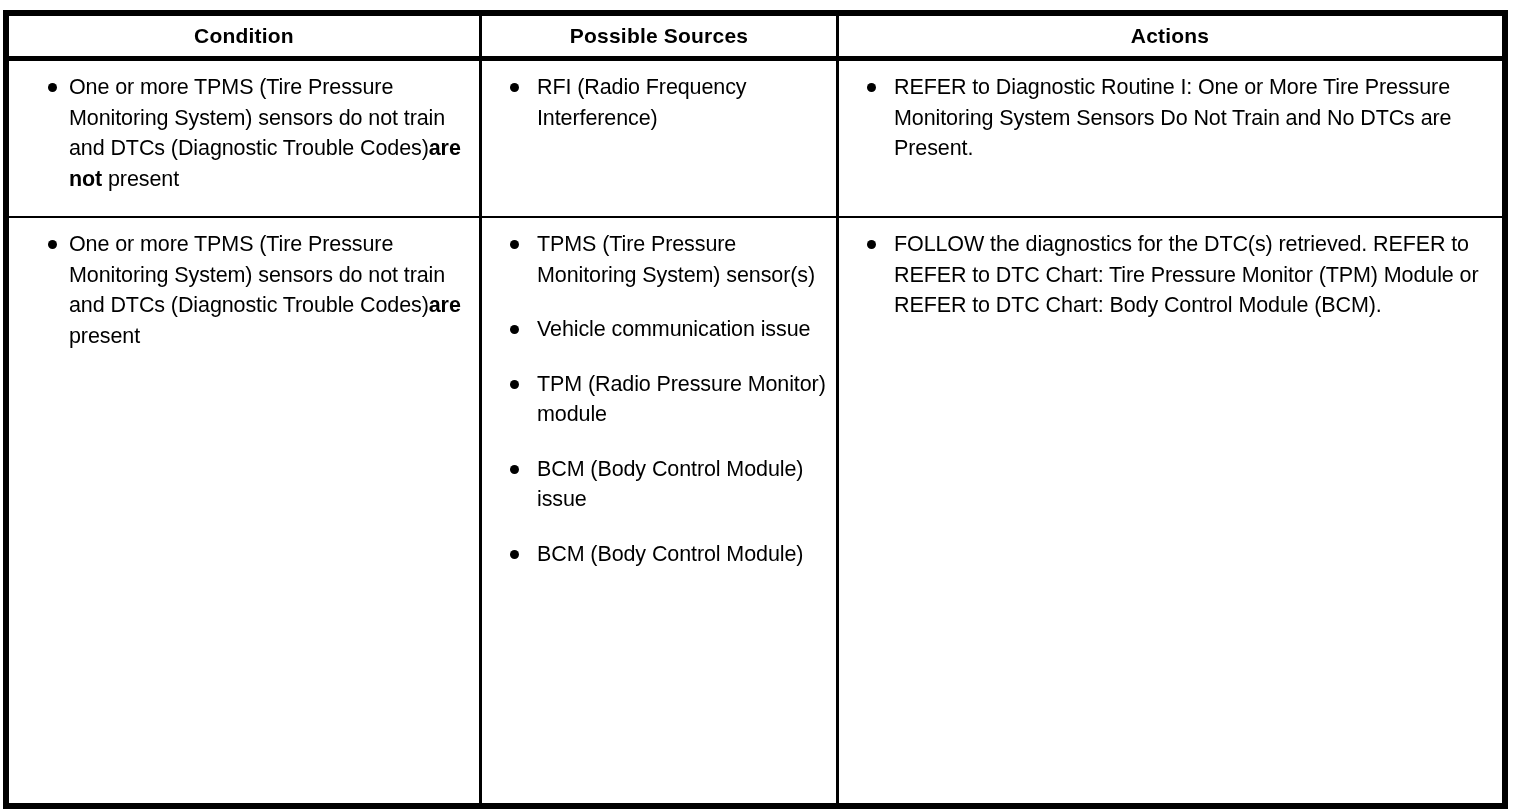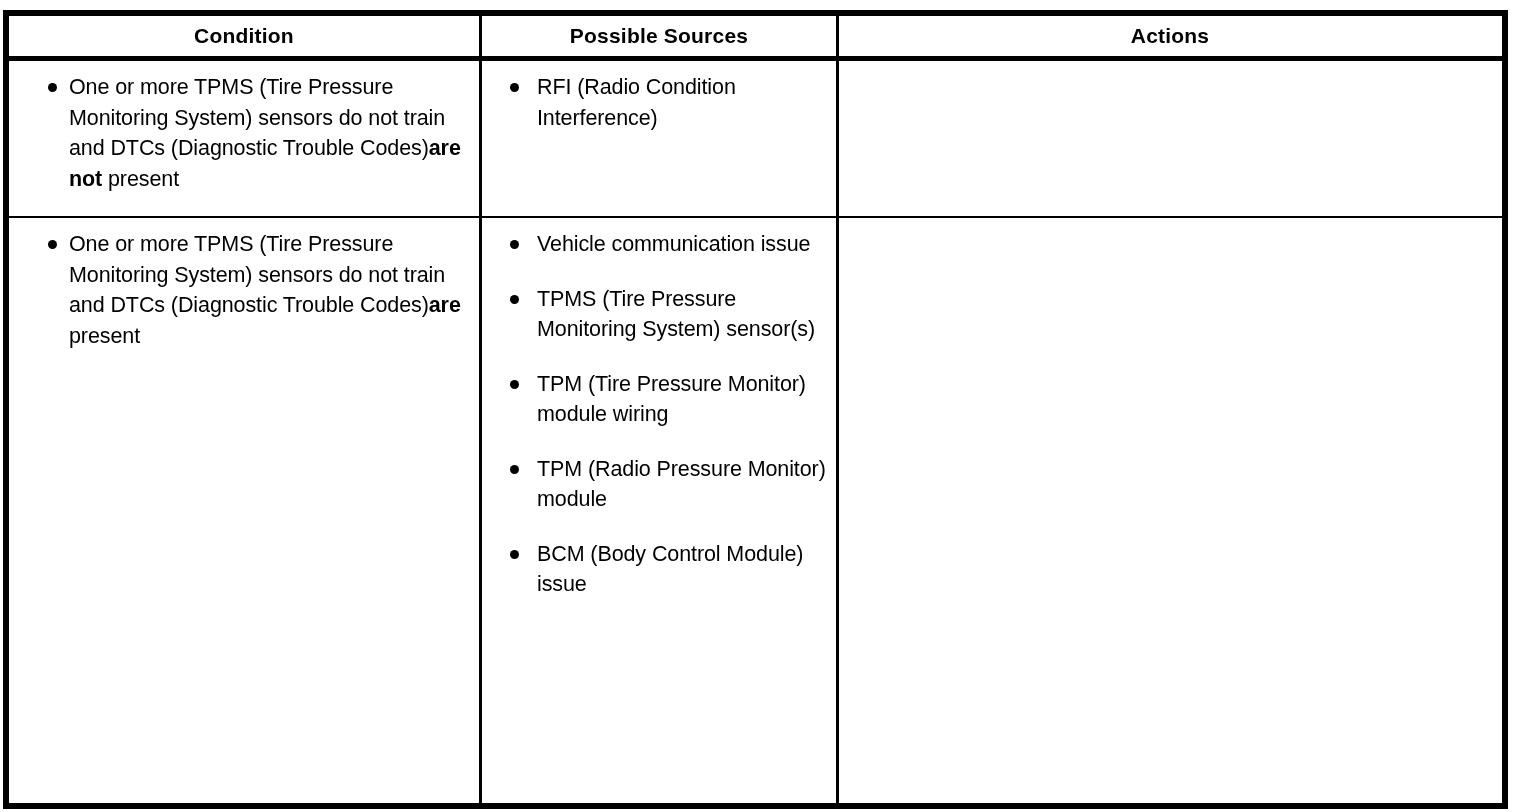--- a/index.html
+++ b/index.html
@@ -116,35 +116,45 @@
   </div>
 
   <div class="body-row divider row1">
     <div class="col col-condition cell-body">
       <ul class="bullets">
         <li><span>One or more TPMS (Tire Pressure Monitoring System) sensors do not train and DTCs (Diagnostic Trouble Codes)</span><b>are not</b><span> present</span></li>
       </ul>
     </div>
     <div class="col col-sources cell-body">
       <ul class="bullets">
-          <li>RFI (Radio Condition Interference)</li>
+          <li>RFI (Radio Frequency Interference)</li>
+        </ul>
+    </div>
+    <div class="col col-actions cell-body">
+      <ul class="bullets">
+          <li>REFER to Diagnostic Routine I: One or More Tire Pressure Monitoring System Sensors Do Not Train and No DTCs are Present.</li>
         </ul>
     </div>
   </div>
 
   <div class="body-row row2">
     <div class="col col-condition cell-body">
       <ul class="bullets">
         <li><span>One or more TPMS (Tire Pressure Monitoring System) sensors do not train and DTCs (Diagnostic Trouble Codes)</span><b>are</b><span> present</span></li>
       </ul>
     </div>
     <div class="col col-sources cell-body">
       <ul class="bullets">
+          <li>TPMS (Tire Pressure Monitoring System) sensor(s)</li>
           <li>Vehicle communication issue</li>
-          <li>TPMS (Tire Pressure Monitoring System) sensor(s)</li>
-          <li>TPM (Tire Pressure Monitor) module wiring</li>
           <li>TPM (Radio Pressure Monitor) module</li>
           <li>BCM (Body Control Module) issue</li>
+          <li>BCM (Body Control Module)</li>
+        </ul>
+    </div>
+    <div class="col col-actions cell-body">
+      <ul class="bullets">
+          <li>FOLLOW the diagnostics for the DTC(s) retrieved. REFER to REFER to DTC Chart: Tire Pressure Monitor (TPM) Module or REFER to DTC Chart: Body Control Module (BCM).</li>
         </ul>
     </div>
   </div>
 
 </div>
 
 </body></html>

